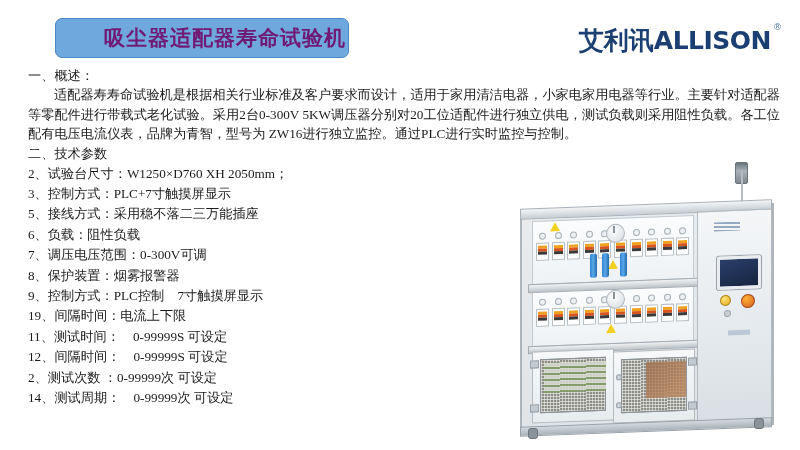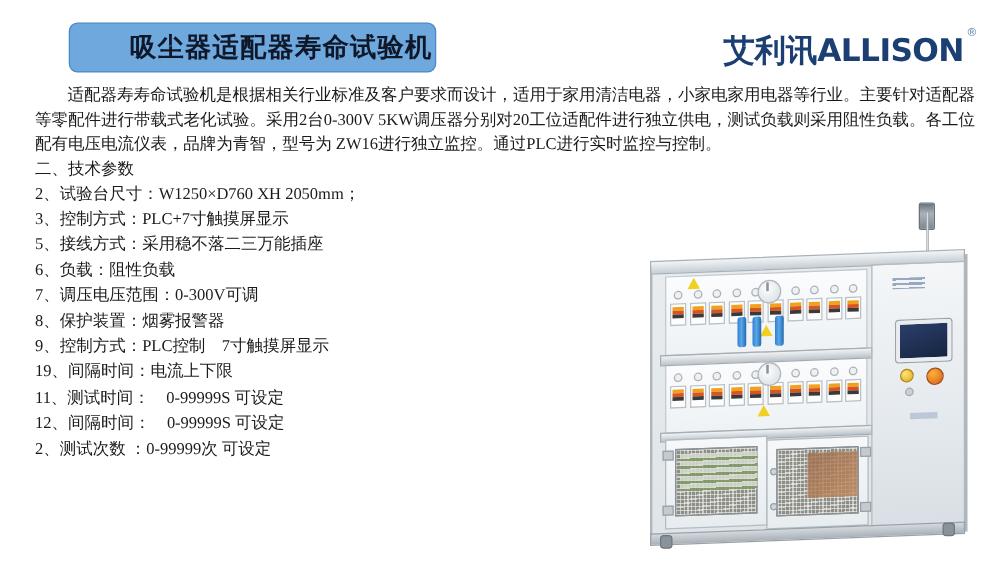--- a/index.html
+++ b/index.html
@@ -30,21 +30,21 @@
     background: #6fa8dc;
     border: 1px solid #4a86c8;
     border-radius: 7px;
     display: flex;
     align-items: center;
     justify-content: center;
   }
   #title-text {
     font-size: 21px;
     font-weight: bold;
-    color: #0f172a;
+    color: #701a75;
     letter-spacing: 1px;
     font-family: "DejaVu Serif", "Liberation Serif", serif;
     white-space: nowrap;
     padding-left: 46px;
   }
   #brand-logo {
     position: absolute;
     right: 18px; top: 28px;
     display: flex;
     align-items: flex-start;
@@ -314,37 +314,39 @@
   <div id="brand-logo">
     <span id="brand-cn">艾利讯</span>
     <span id="brand-latin">ALLISON</span>
     <span id="brand-tm">®</span>
   </div>
 
 </div>
 
 <div id="content">
 
+  <div class="section-head">一、概述：</div>
 
   <div id="overview-para">适配器寿寿命试验机是根据相关行业标准及客户要求而设计，适用于家用清洁电器，小家电家用电器等行业。主要针对适配器等零配件进行带载式老化试验。采用2台0-300V 5KW调压器分别对20工位适配件进行独立供电，测试负载则采用阻性负载。各工位配有电压电流仪表，品牌为青智，型号为 ZW16进行独立监控。通过PLC进行实时监控与控制。</div>
 
   <div class="section-head">二、技术参数</div>
 
   <div id="spec-list">
       <div class="spec-row"><span class="spec-idx">2、</span><span class="spec-label">试验台尺寸：</span><span class="spec-value">W1250×D760 XH 2050mm；</span></div>
       <div class="spec-row"><span class="spec-idx">3、</span><span class="spec-label">控制方式：</span><span class="spec-value">PLC+7寸触摸屏显示</span></div>
       <div class="spec-row"><span class="spec-idx">5、</span><span class="spec-label">接线方式：</span><span class="spec-value">采用稳不落二三万能插座</span></div>
       <div class="spec-row"><span class="spec-idx">6、</span><span class="spec-label">负载：</span><span class="spec-value">阻性负载</span></div>
       <div class="spec-row"><span class="spec-idx">7、</span><span class="spec-label">调压电压范围：</span><span class="spec-value">0-300V可调</span></div>
       <div class="spec-row"><span class="spec-idx">8、</span><span class="spec-label">保护装置：</span><span class="spec-value">烟雾报警器</span></div>
       <div class="spec-row"><span class="spec-idx">9、</span><span class="spec-label">控制方式：</span><span class="spec-value">PLC控制　7寸触摸屏显示</span></div>
       <div class="spec-row"><span class="spec-idx">19、</span><span class="spec-label">间隔时间：</span><span class="spec-value">电流上下限</span></div>
       <div class="spec-row"><span class="spec-idx">11、</span><span class="spec-label">测试时间：</span><span class="spec-value">　0-99999S 可设定</span></div>
       <div class="spec-row"><span class="spec-idx">12、</span><span class="spec-label">间隔时间：</span><span class="spec-value">　0-99999S 可设定</span></div>
       <div class="spec-row"><span class="spec-idx">2、</span><span class="spec-label">测试次数 ：</span><span class="spec-value">0-99999次 可设定</span></div>
+      <div class="spec-row"><span class="spec-idx">14、</span><span class="spec-label">测试周期：</span><span class="spec-value">　0-99999次 可设定</span></div>
       <div class="spec-row"></div>
     </div>
 
 </div>
 
 <div id="machine-photo">
 
   <div class="mp" id="tower-lamp"></div>
   <div class="mp" id="tower-pole"></div>
   <div class="mp" id="tower-base"></div>

